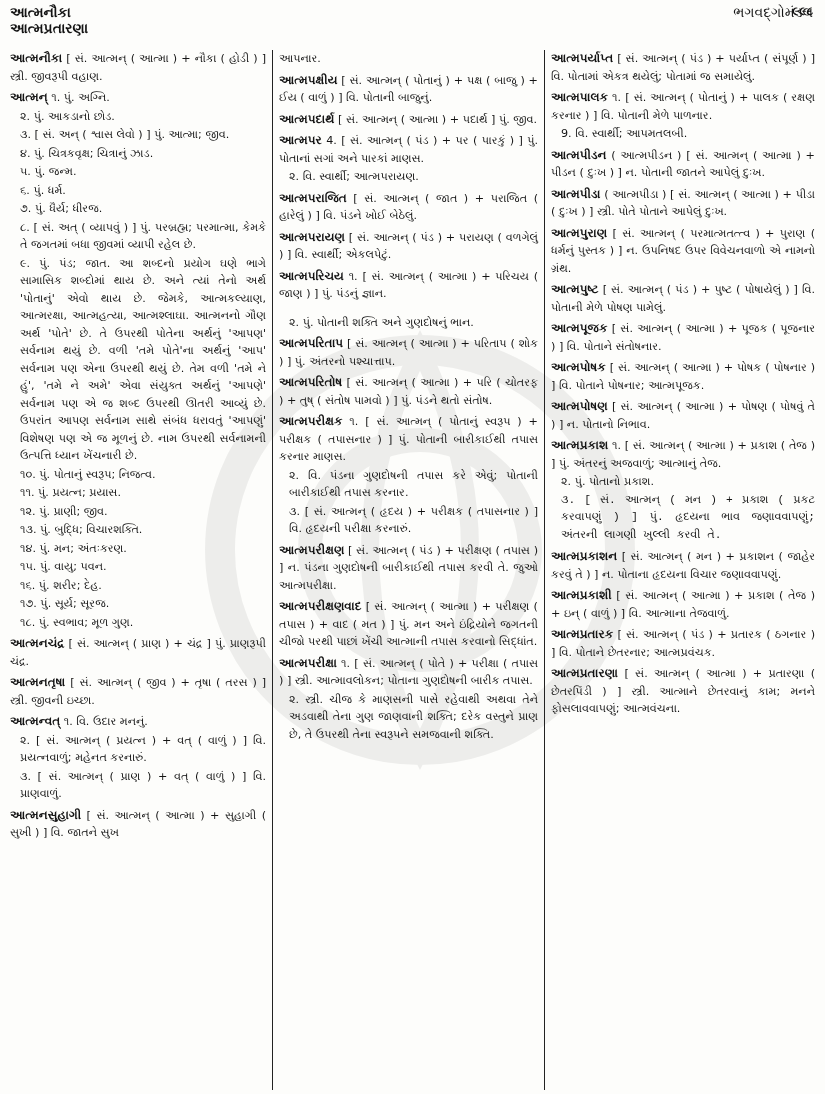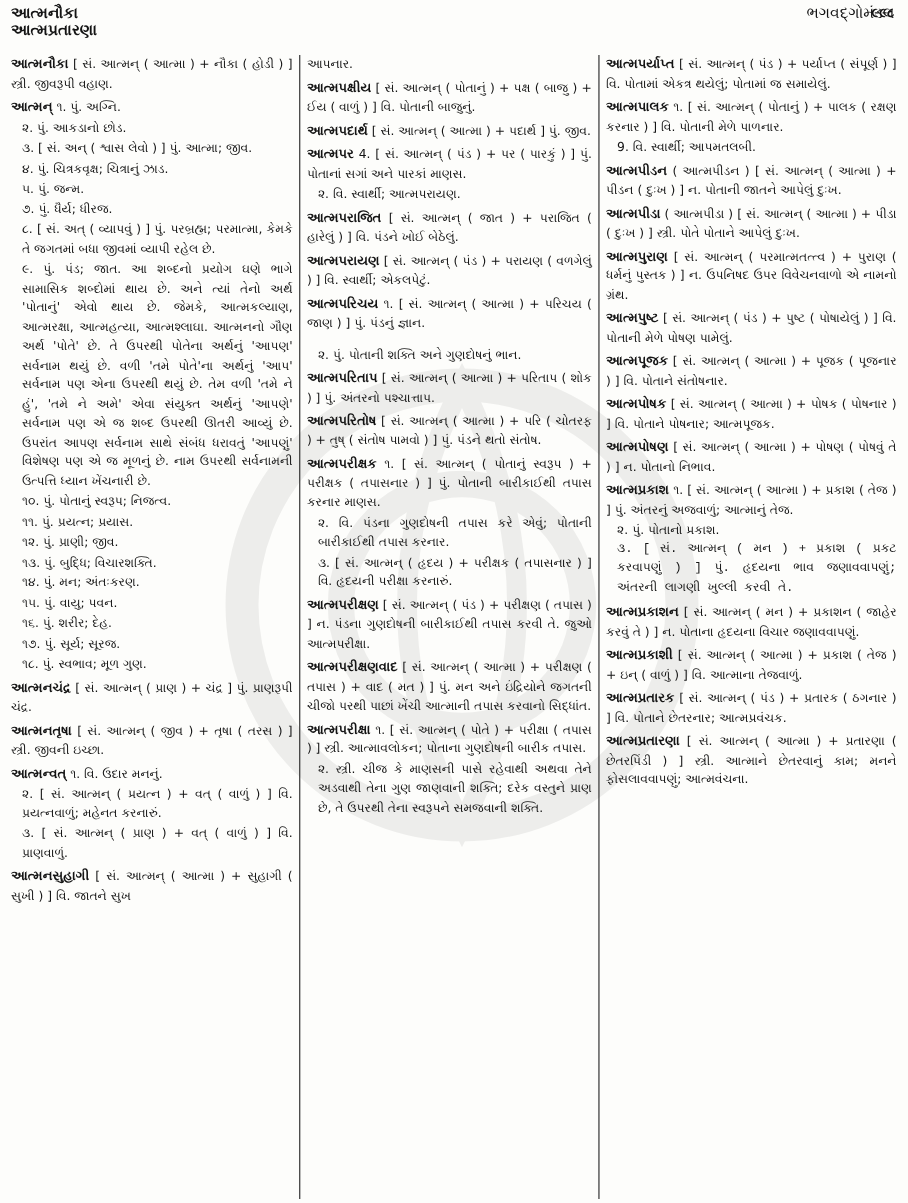--- a/index.html
+++ b/index.html
@@ -41,20 +41,21 @@
 </div>
 
 <div class="cols">
   <div class="col c1" id="col0">
       <div class="entry"><span class="hw">આત્મનૌકા</span> <span>[ સં. આત્મન્ ( આત્મા ) + નૌકા ( હોડી ) ] સ્ત્રી. જીવરૂપી વહાણ.</span></div>
       <div class="entry" style="margin-bottom: 1px;"><span class="hw">આત્મન્</span> <span>૧. પું. અગ્નિ.</span></div>
       <div class="sense">૨. પું. આકડાનો છોડ.</div>
       <div class="sense">૩. [ સં. અન્ ( શ્વાસ લેવો ) ] પું. આત્મા; જીવ.</div>
       <div class="sense">૪. પું. ચિત્રકવૃક્ષ; ચિત્રાનું ઝાડ.</div>
       <div class="sense">૫. પું. જન્મ.</div>
+      <div class="sense">૬. પું. ધર્મ.</div>
       <div class="sense">૭. પું. ધૈર્ય; ધીરજ.</div>
       <div class="sense">૮. [ સં. અત્ ( વ્યાપવું ) ] પું. પરબ્રહ્મ; પરમાત્મા, કેમકે તે જગતમાં બધા જીવમાં વ્યાપી રહેલ છે.</div>
       <div class="sense">૯. પું. પંડ; જાત. આ શબ્દનો પ્રયોગ ઘણે ભાગે સામાસિક શબ્દોમાં થાય છે. અને ત્યાં તેનો અર્થ 'પોતાનું' એવો થાય છે. જેમકે, આત્મકલ્યાણ, આત્મરક્ષા, આત્મહત્યા, આત્મશ્લાઘા. આત્મનનો ગૌણ અર્થ 'પોતે' છે. તે ઉપરથી પોતેના અર્થનું 'આપણ' સર્વનામ થયું છે. વળી 'તમે પોતે'ના અર્થનું 'આપ' સર્વનામ પણ એના ઉપરથી થયું છે. તેમ વળી 'તમે ને હું', 'તમે ને અમે' એવા સંયુક્ત અર્થનું 'આપણે' સર્વનામ પણ એ જ શબ્દ ઉપરથી ઊતરી આવ્યું છે. ઉપરાંત આપણ સર્વનામ સાથે સંબંધ ધરાવતું 'આપણું' વિશેષણ પણ એ જ મૂળનું છે. નામ ઉપરથી સર્વનામની ઉત્પત્તિ ધ્યાન ખેંચનારી છે.</div>
       <div class="sense">૧૦. પું. પોતાનું સ્વરૂપ; નિજત્વ.</div>
       <div class="sense">૧૧. પું. પ્રયત્ન; પ્રયાસ.</div>
       <div class="sense">૧૨. પું. પ્રાણી; જીવ.</div>
       <div class="sense">૧૩. પું. બુદ્ધિ; વિચારશક્તિ.</div>
       <div class="sense">૧૪. પું. મન; અંતઃકરણ.</div>
       <div class="sense">૧૫. પું. વાયુ; પવન.</div>
       <div class="sense">૧૬. પું. શરીર; દેહ.</div>

